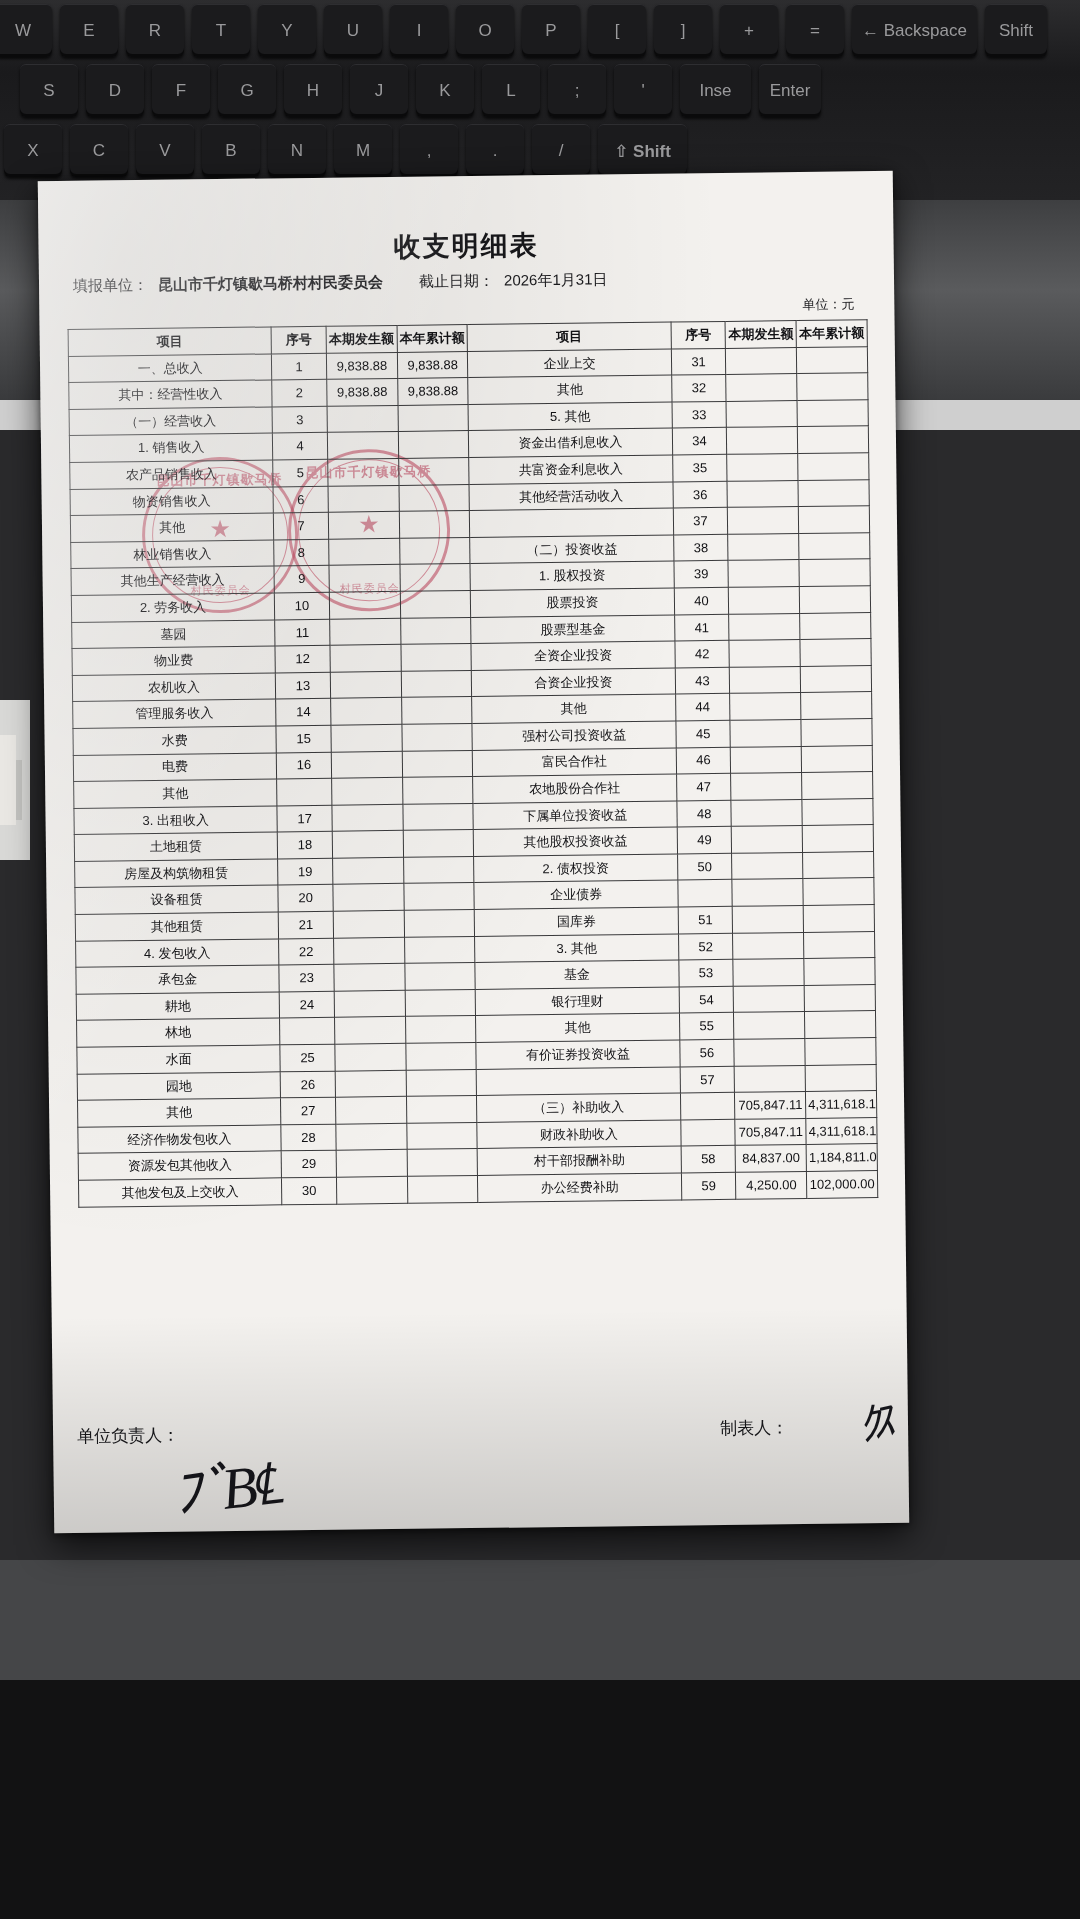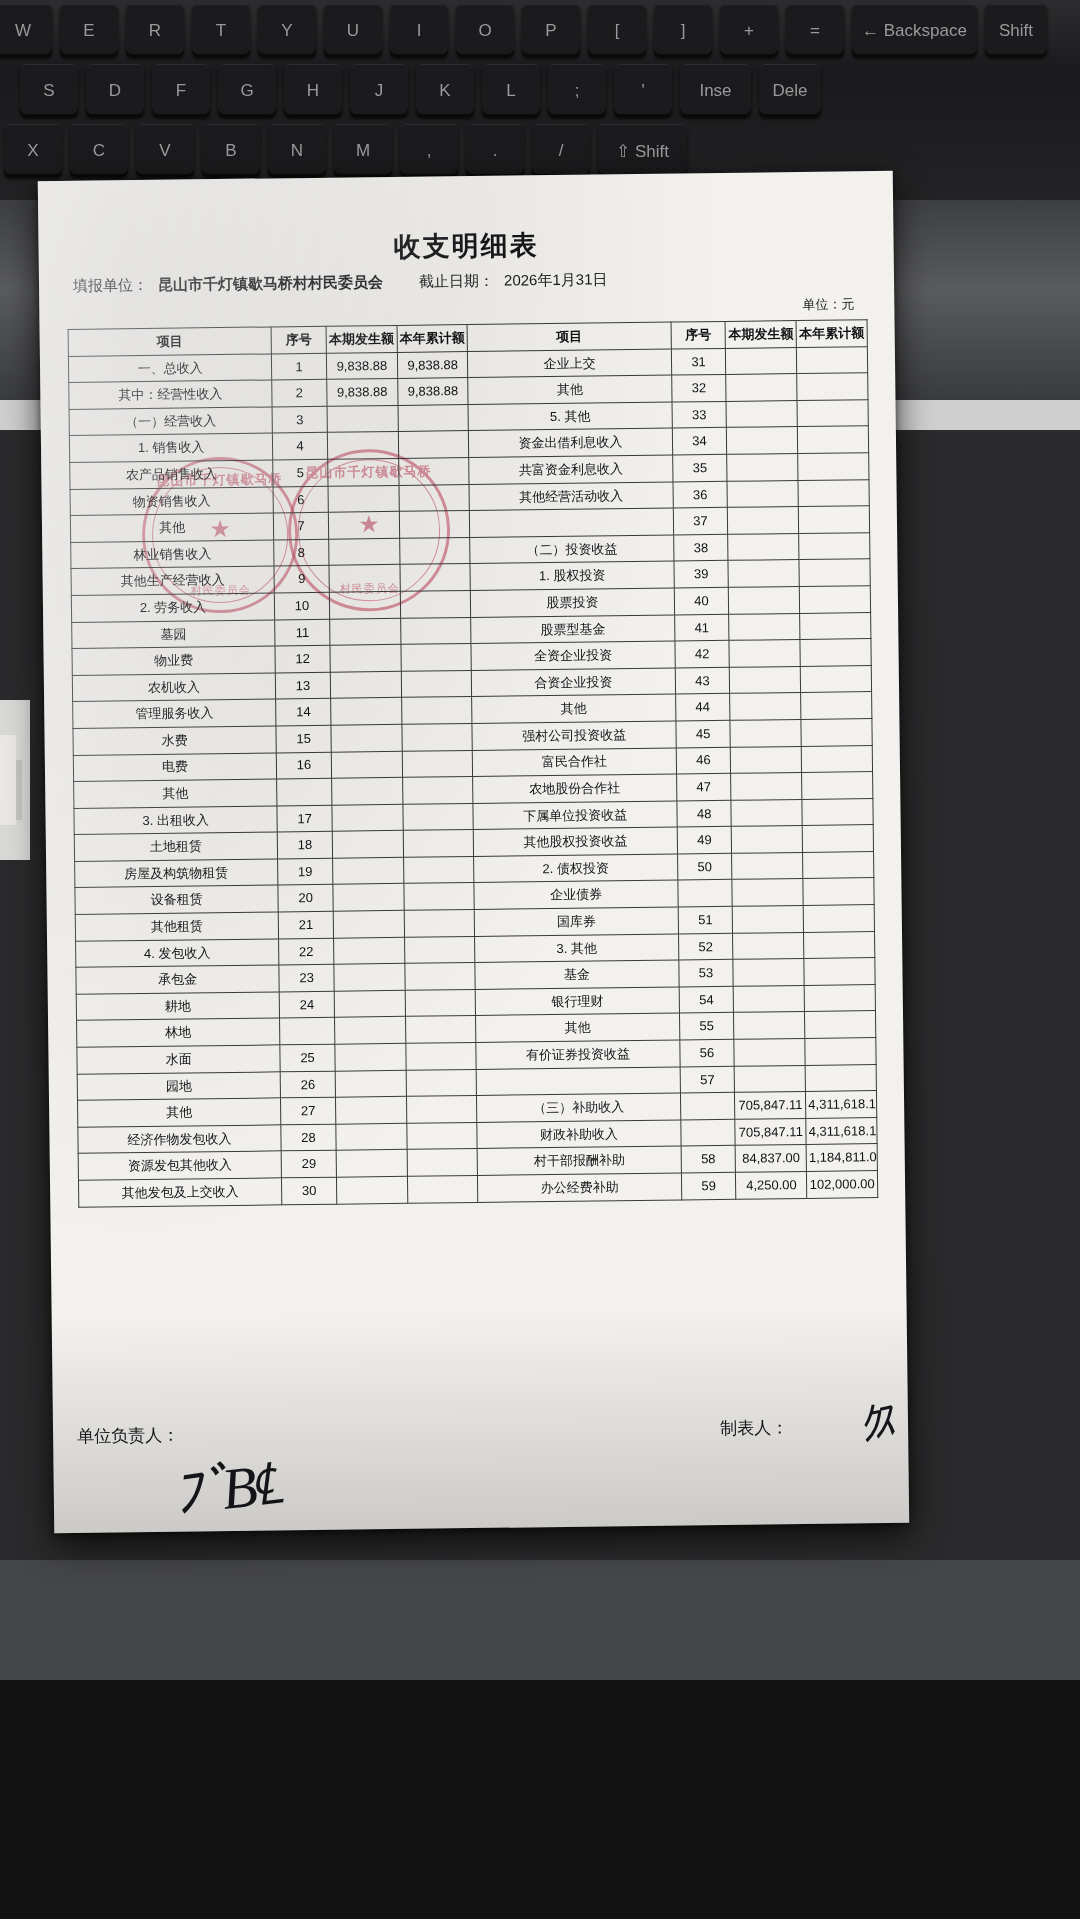--- a/index.html
+++ b/index.html
@@ -111,33 +111,33 @@
         <div class="key" style="width: 58px; height: 52px;">D</div>
         <div class="key" style="width: 58px; height: 52px;">F</div>
         <div class="key" style="width: 58px; height: 52px;">G</div>
         <div class="key" style="width: 58px; height: 52px;">H</div>
         <div class="key" style="width: 58px; height: 52px;">J</div>
         <div class="key" style="width: 58px; height: 52px;">K</div>
         <div class="key" style="width: 58px; height: 52px;">L</div>
         <div class="key" style="width: 58px; height: 52px;">;</div>
         <div class="key" style="width: 58px; height: 52px;">'</div>
         <div class="key" style="width: 71px; height: 52px;">Inse</div>
-        <div class="key" style="width: 62px; height: 52px;">Dele</div>
+        <div class="key" style="width: 62px; height: 52px;">Enter</div>
       </div>
     <div class="row" id="kr3" style="top:124px;left:4px;">
         <div class="key" style="width: 58px; height: 52px;">X</div>
         <div class="key" style="width: 58px; height: 52px;">C</div>
         <div class="key" style="width: 58px; height: 52px;">V</div>
         <div class="key" style="width: 58px; height: 52px;">B</div>
         <div class="key" style="width: 58px; height: 52px;">N</div>
         <div class="key" style="width: 58px; height: 52px;">M</div>
         <div class="key" style="width: 58px; height: 52px;">,</div>
         <div class="key" style="width: 58px; height: 52px;">.</div>
         <div class="key" style="width: 58px; height: 52px;">/</div>
-        <div class="key" style="width: 89px; height: 52px;">⇧ Shift</div>
+        <div class="key" style="width: 89px; height: 52px; font-weight: bold;">⇧ Shift</div>
       </div>
   </div>
 
   <div id="paper">
 
     <div class="stamp" id="stampA">
       <div class="ring"></div>
       <div class="st-text">昆山市千灯镇歇马桥</div>
       <div class="star">★</div>
       <div class="st-text2">村民委员会</div>

